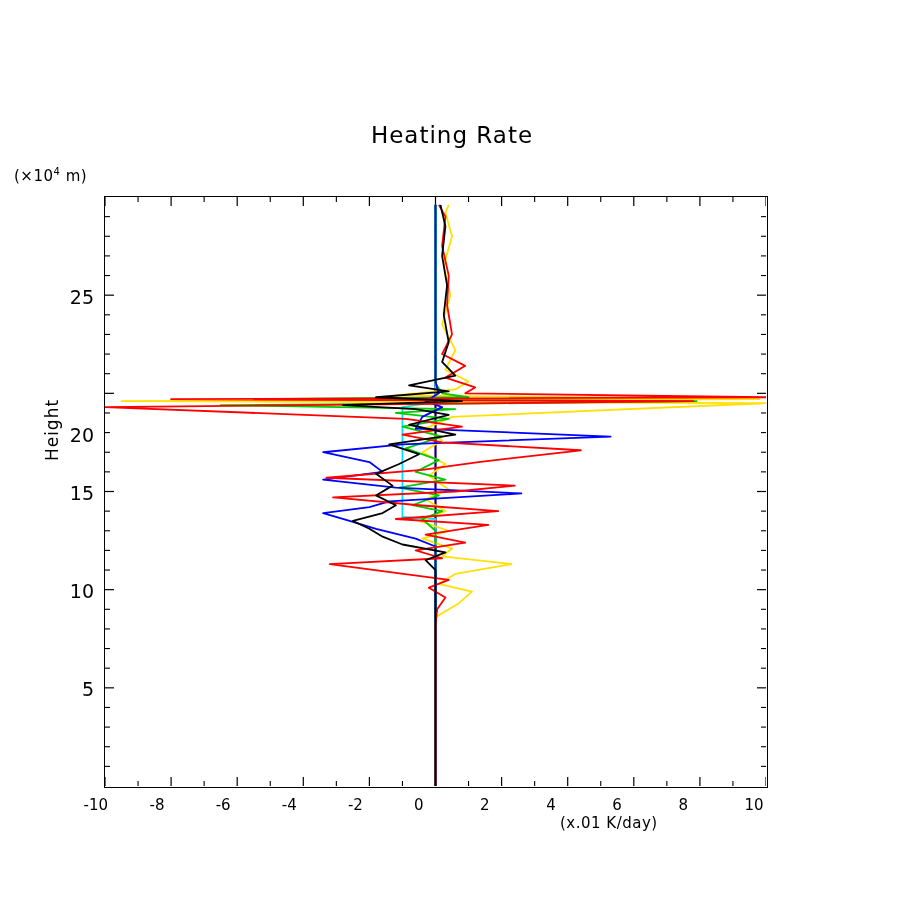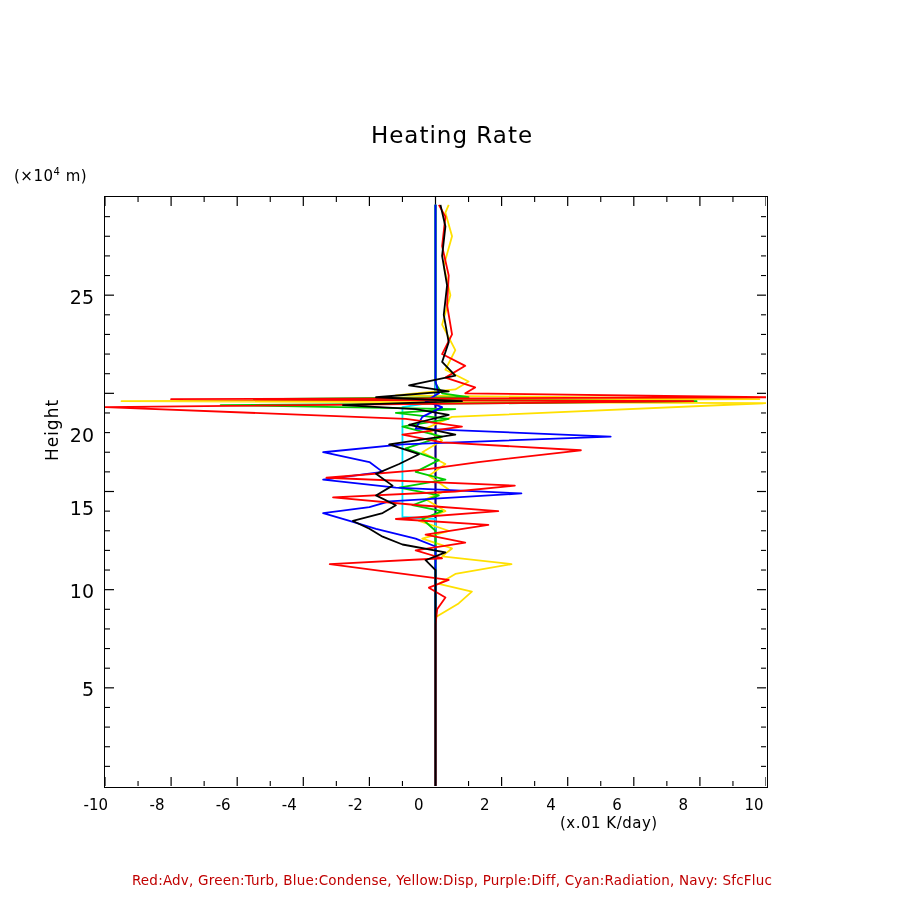--- a/index.html
+++ b/index.html
@@ -230,22 +230,21 @@
       <div class="tick-label-x" style="left: 436px; top: 795.5px;">0</div>
       <div class="tick-label-x" style="left: 502.1px; top: 795.5px;">2</div>
       <div class="tick-label-x" style="left: 568.2px; top: 795.5px;">4</div>
       <div class="tick-label-x" style="left: 634.3px; top: 795.5px;">6</div>
       <div class="tick-label-x" style="left: 700.4px; top: 795.5px;">8</div>
       <div class="tick-label-x" style="left: 766.5px; top: 795.5px;">10</div>
     </div>
   <div id="y-ticks">
       <div class="tick-label-y" style="left: 54px; top: 678.333px;">5</div>
       <div class="tick-label-y" style="left: 54px; top: 580.167px;">10</div>
-      <div class="tick-label-y" style="left: 54px; top: 482px; margin-top: 15px;">15</div>
+      <div class="tick-label-y" style="left: 54px; top: 482px;">15</div>
       <div class="tick-label-y" style="left: 54px; top: 383.833px; margin-top: 40px;">20</div>
       <div class="tick-label-y" style="left: 54px; top: 285.667px;">25</div>
     </div>
 
   <div class="xunit">(x.01 K/day)</div>
 
-  <div class="legend">Red:Adv, Green:Turb, Blue:Condense, Yellow:Disp, Purple:Diff, Cyan:Radiation, Navy: SfcFluc</div>
 
 </div>
 
 </body></html>

